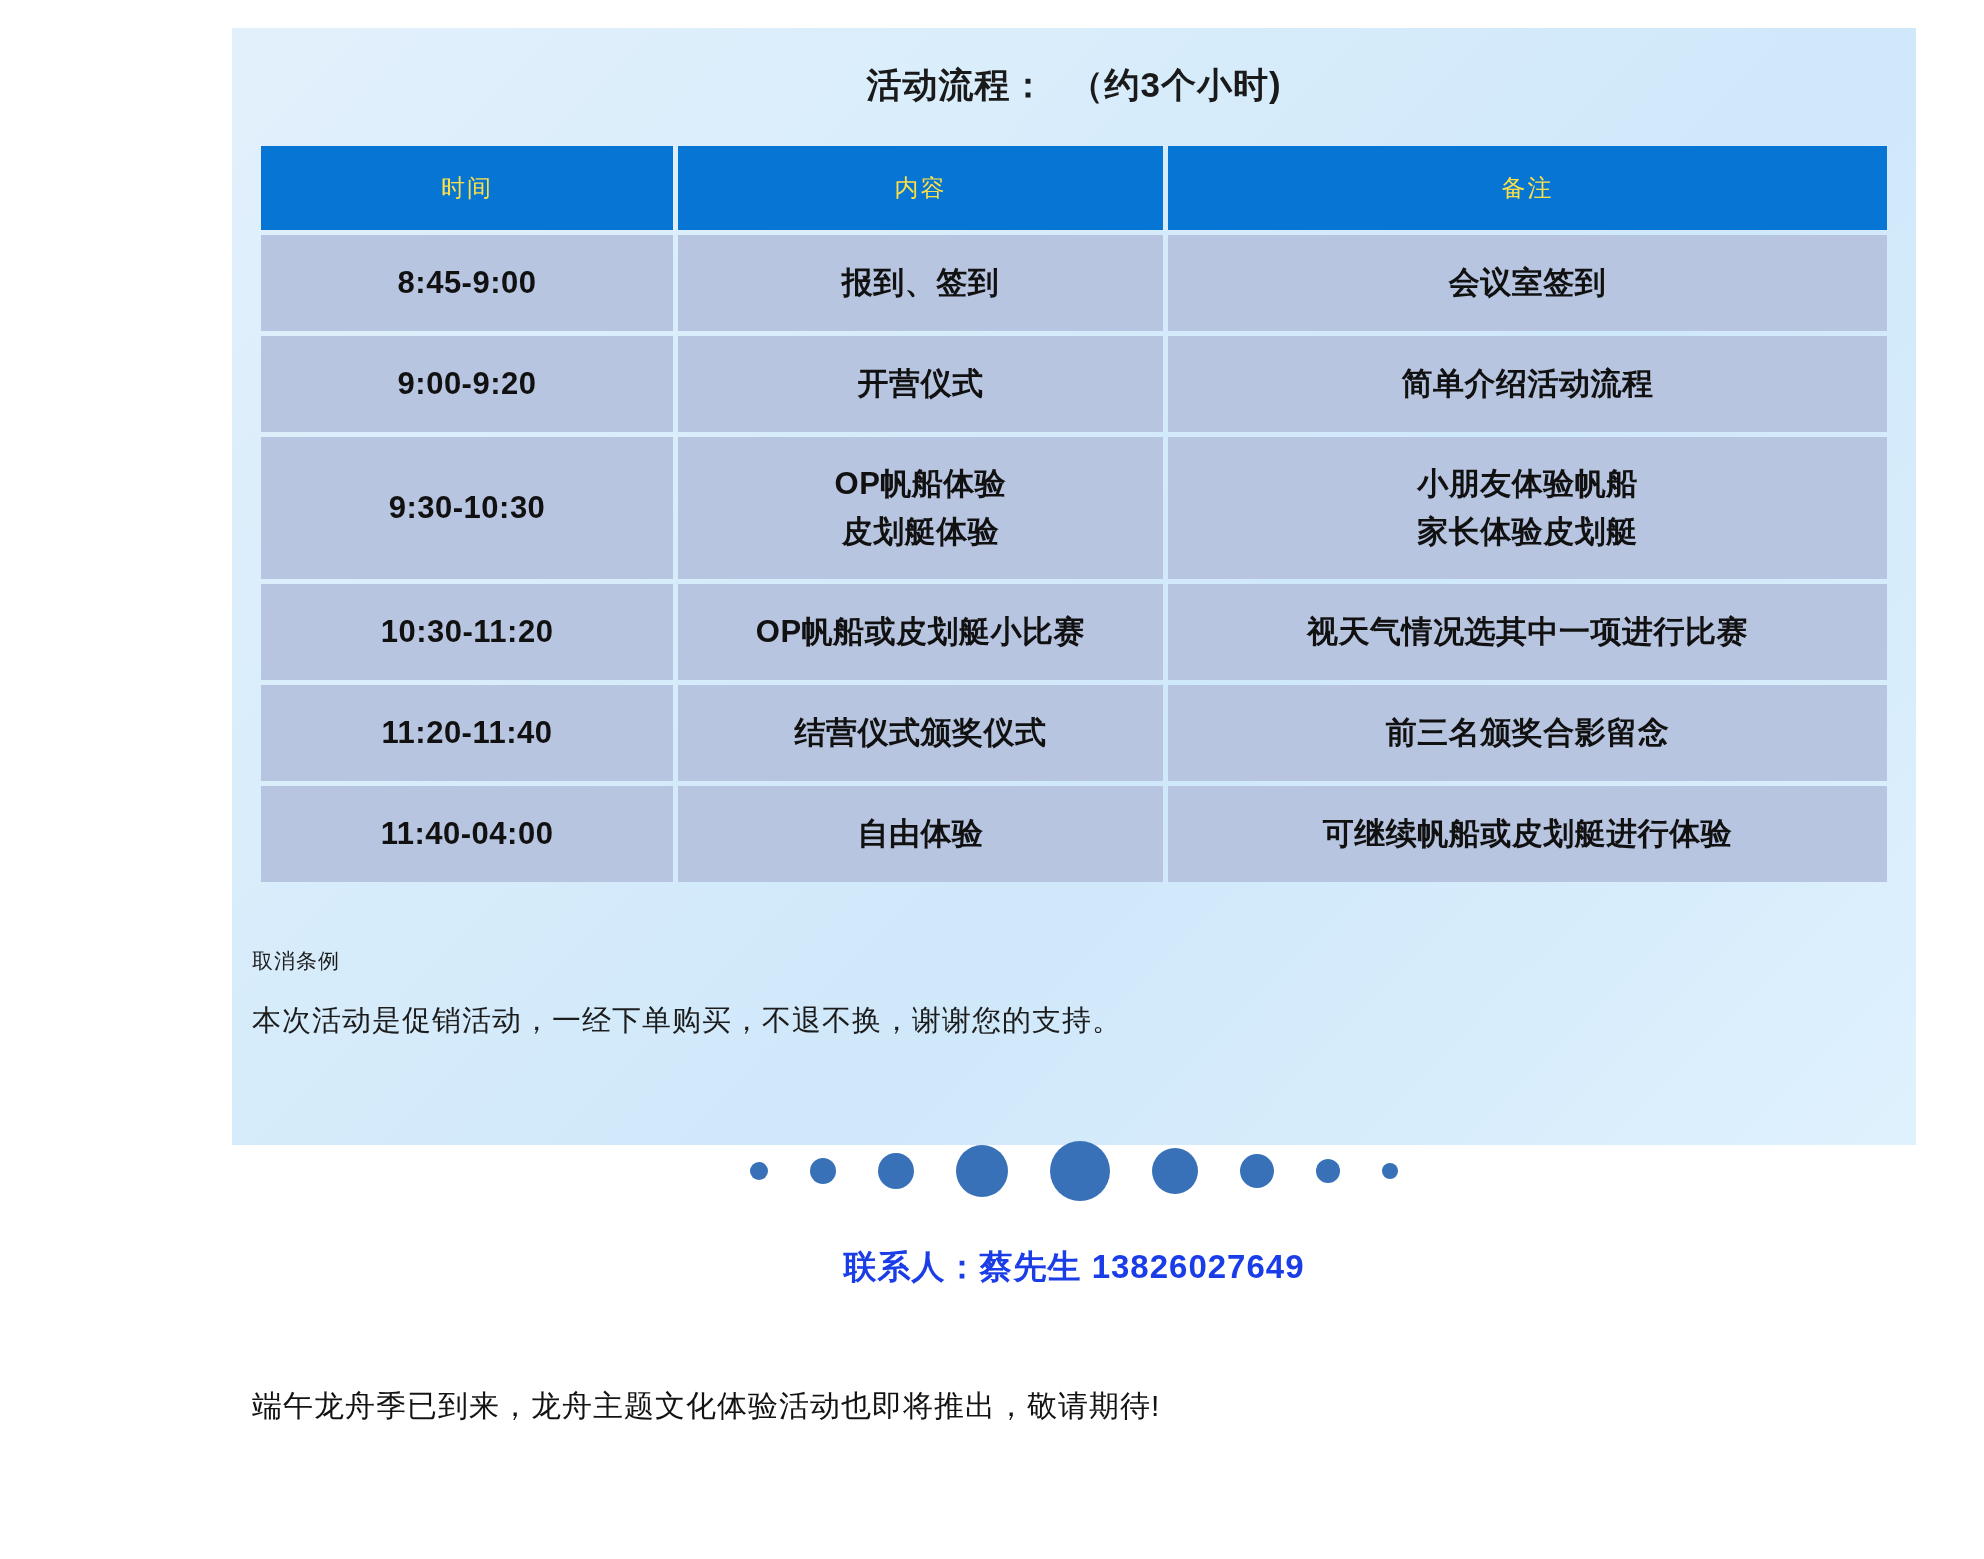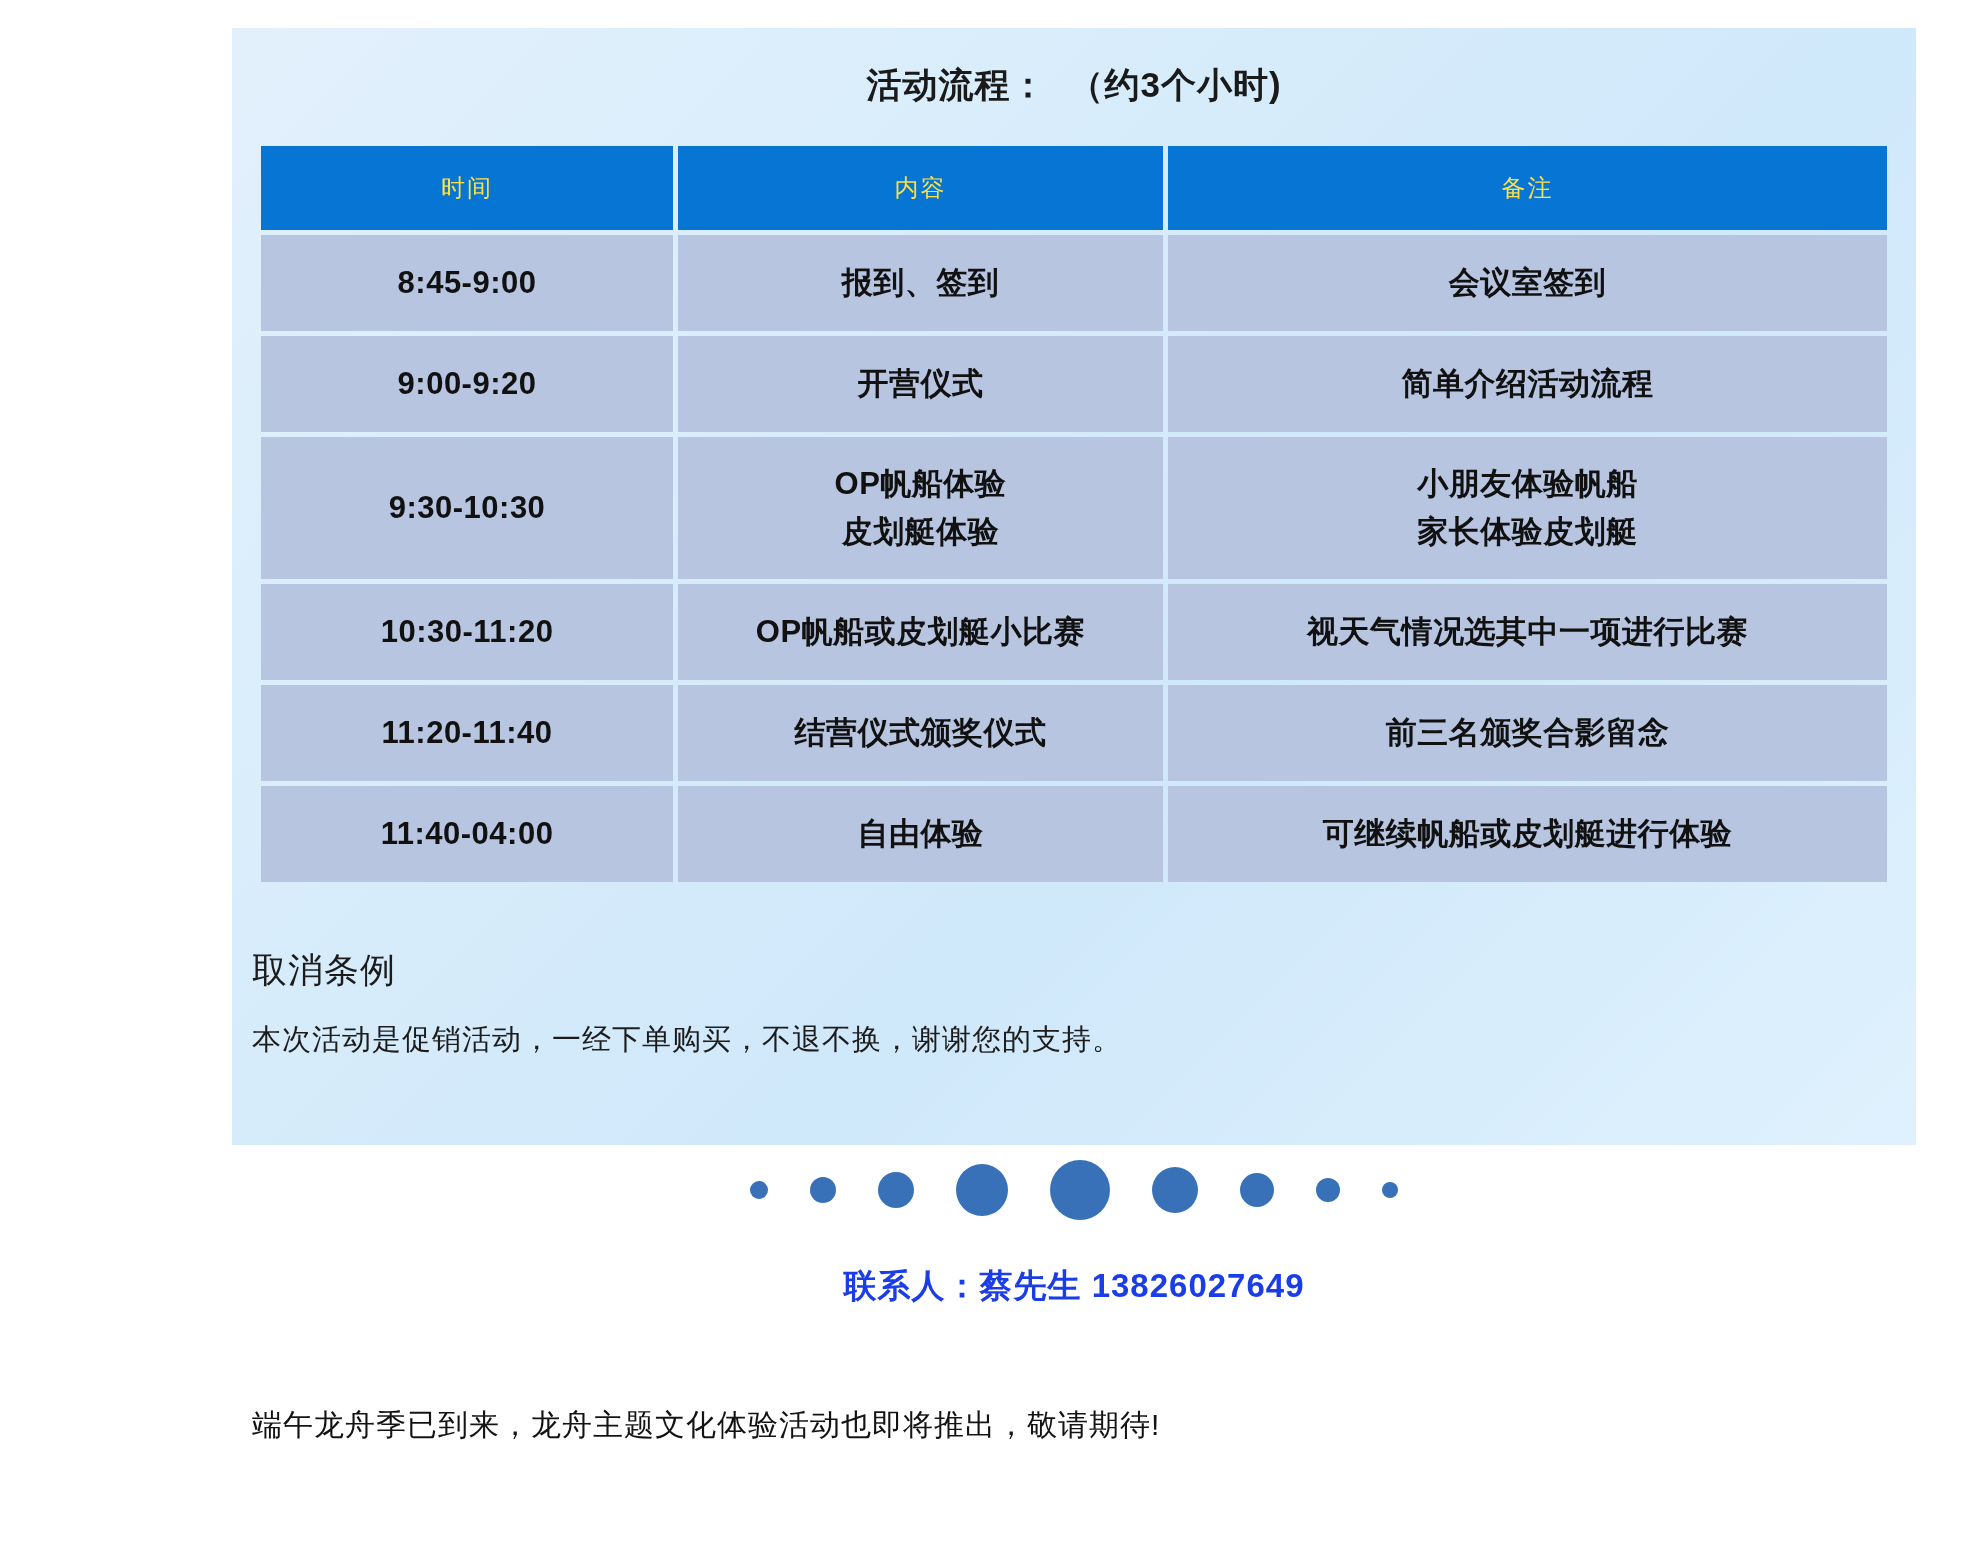--- a/index.html
+++ b/index.html
@@ -70,21 +70,21 @@
     line-height: 1.55;
   }
   table.schedule col.c-time { width: 25.5%; }
   table.schedule col.c-content { width: 30%; }
   table.schedule col.c-remark { width: 44.5%; }
 
   .policy {
     margin: 60px 0 0 20px;
   }
   .policy-title {
-    font-size: 35px;
+    font-size: 21px;
     color: #1c1c1c;
     font-weight: 400;
     margin-bottom: 26px;
     letter-spacing: 1px;
   }
   .policy-text {
     font-size: 29px;
     color: #1c1c1c;
     font-weight: 400;
     letter-spacing: 1px;

